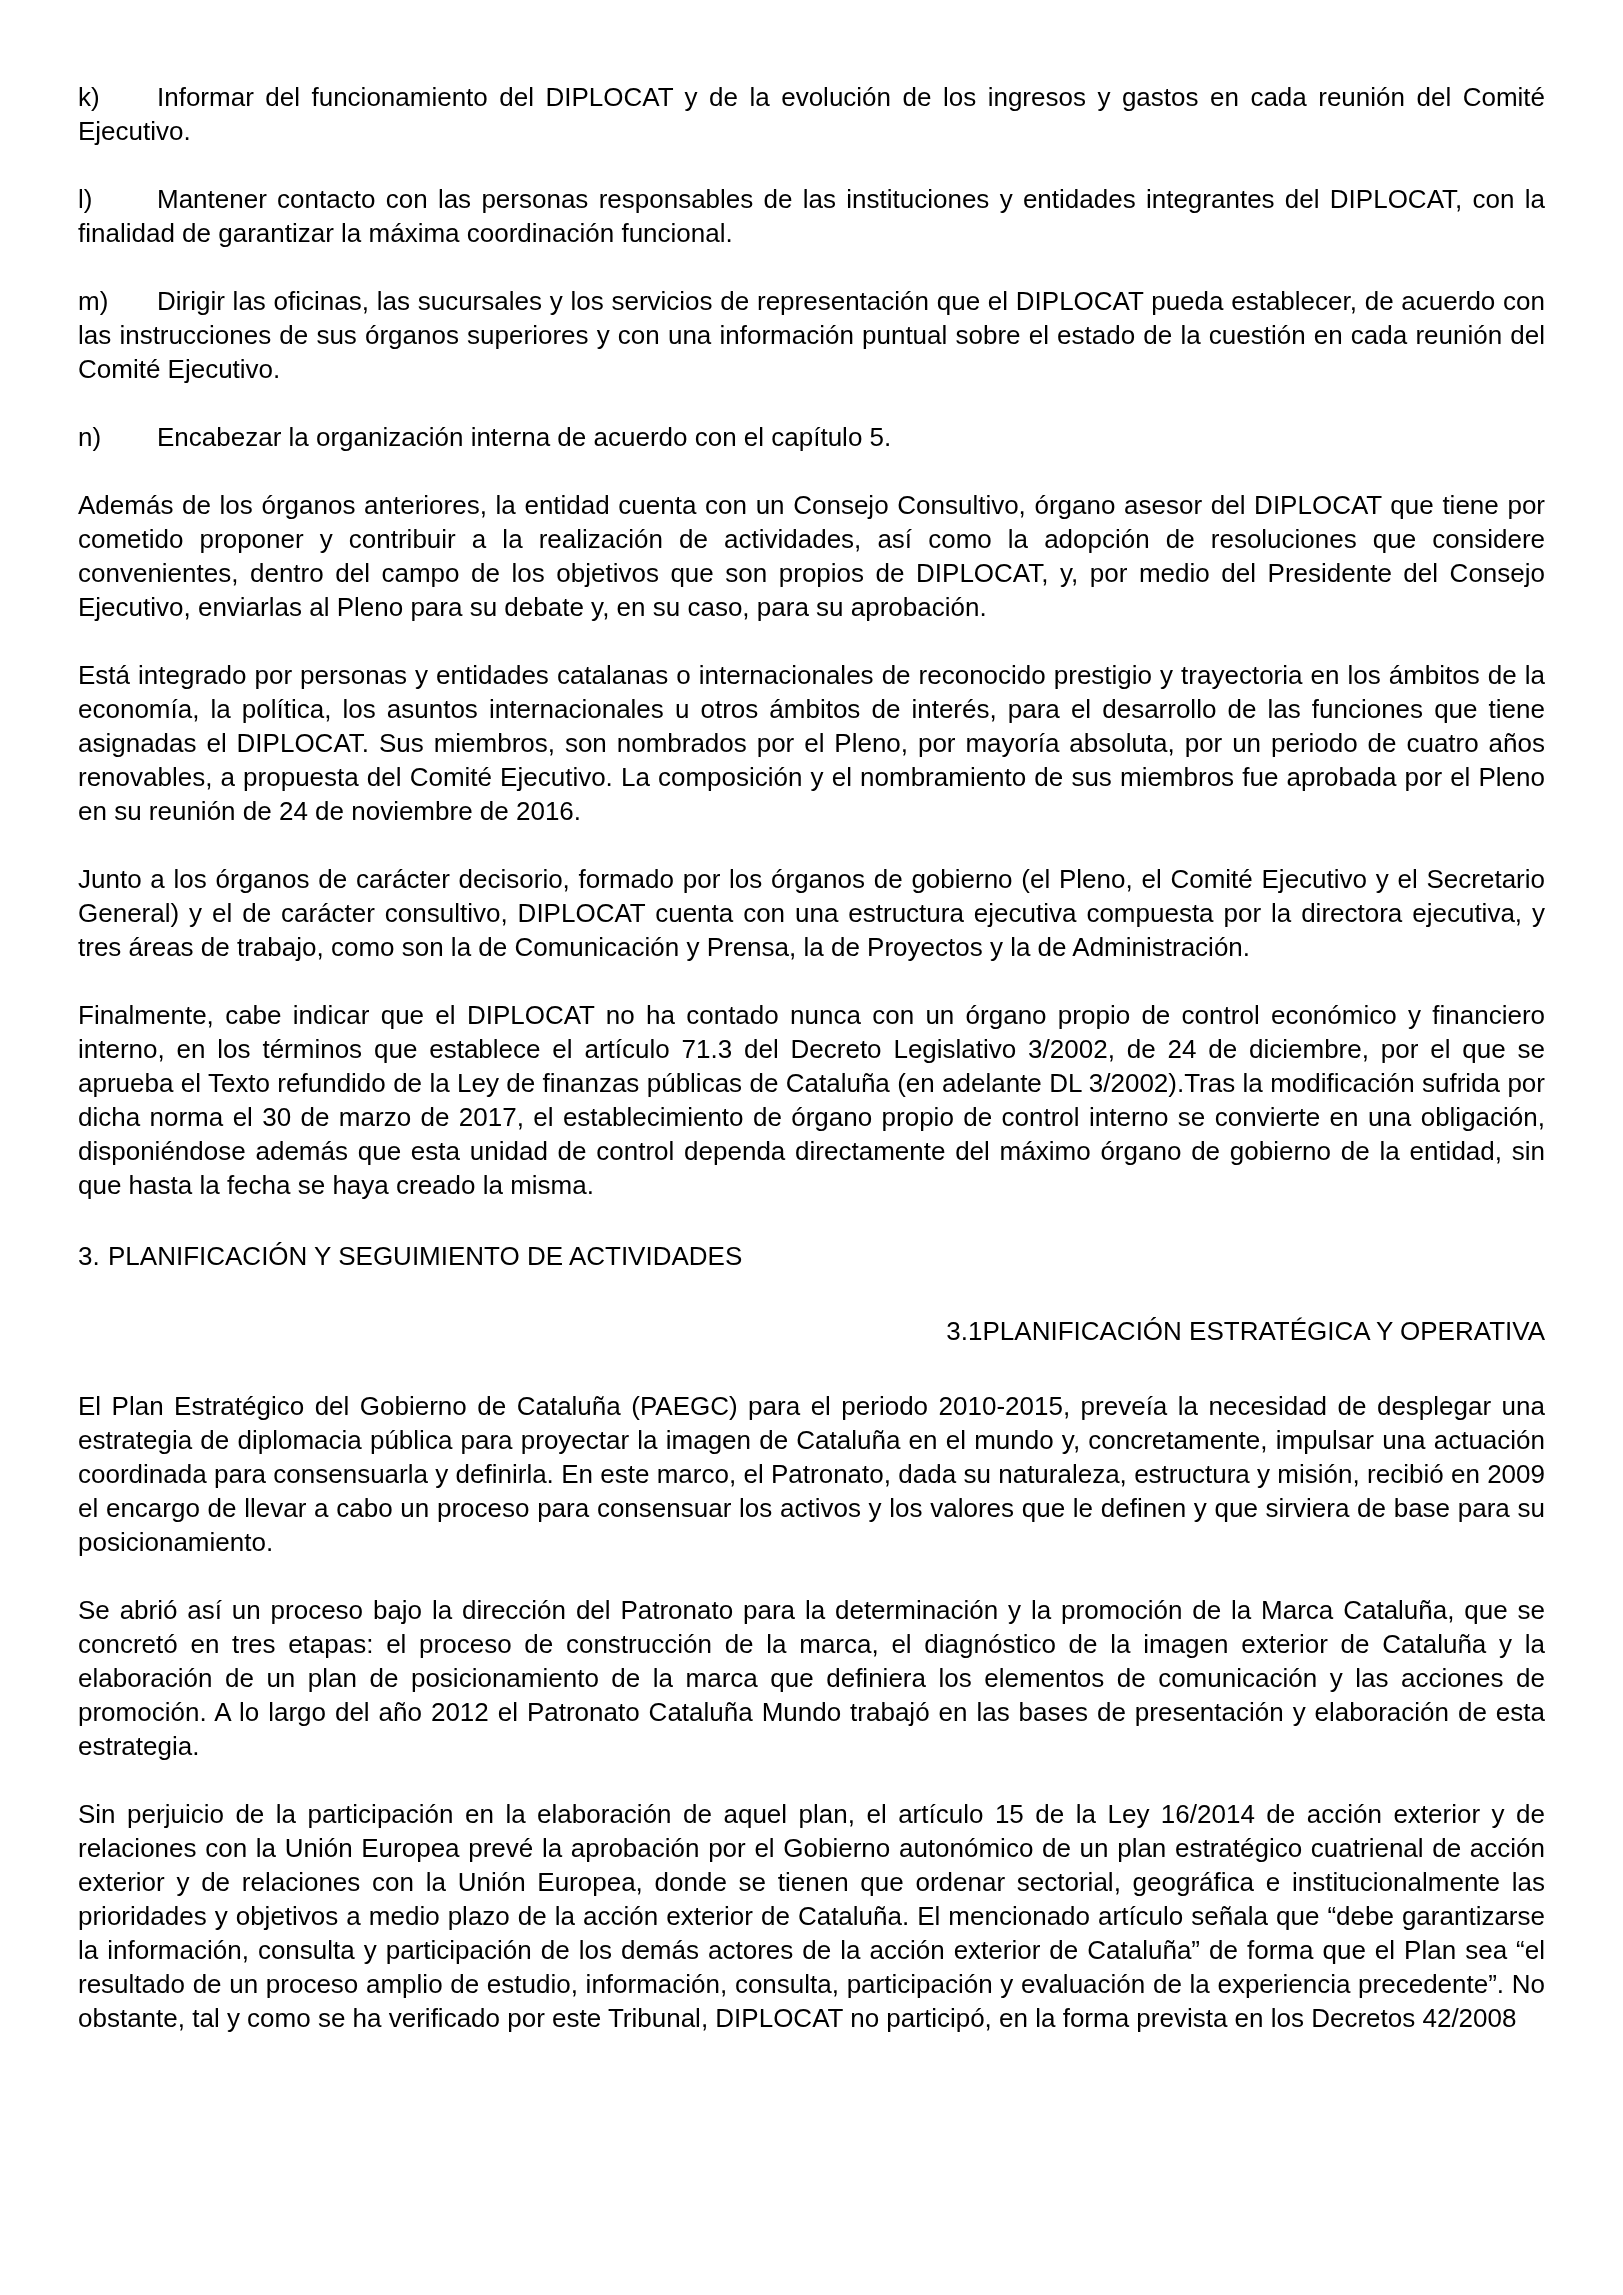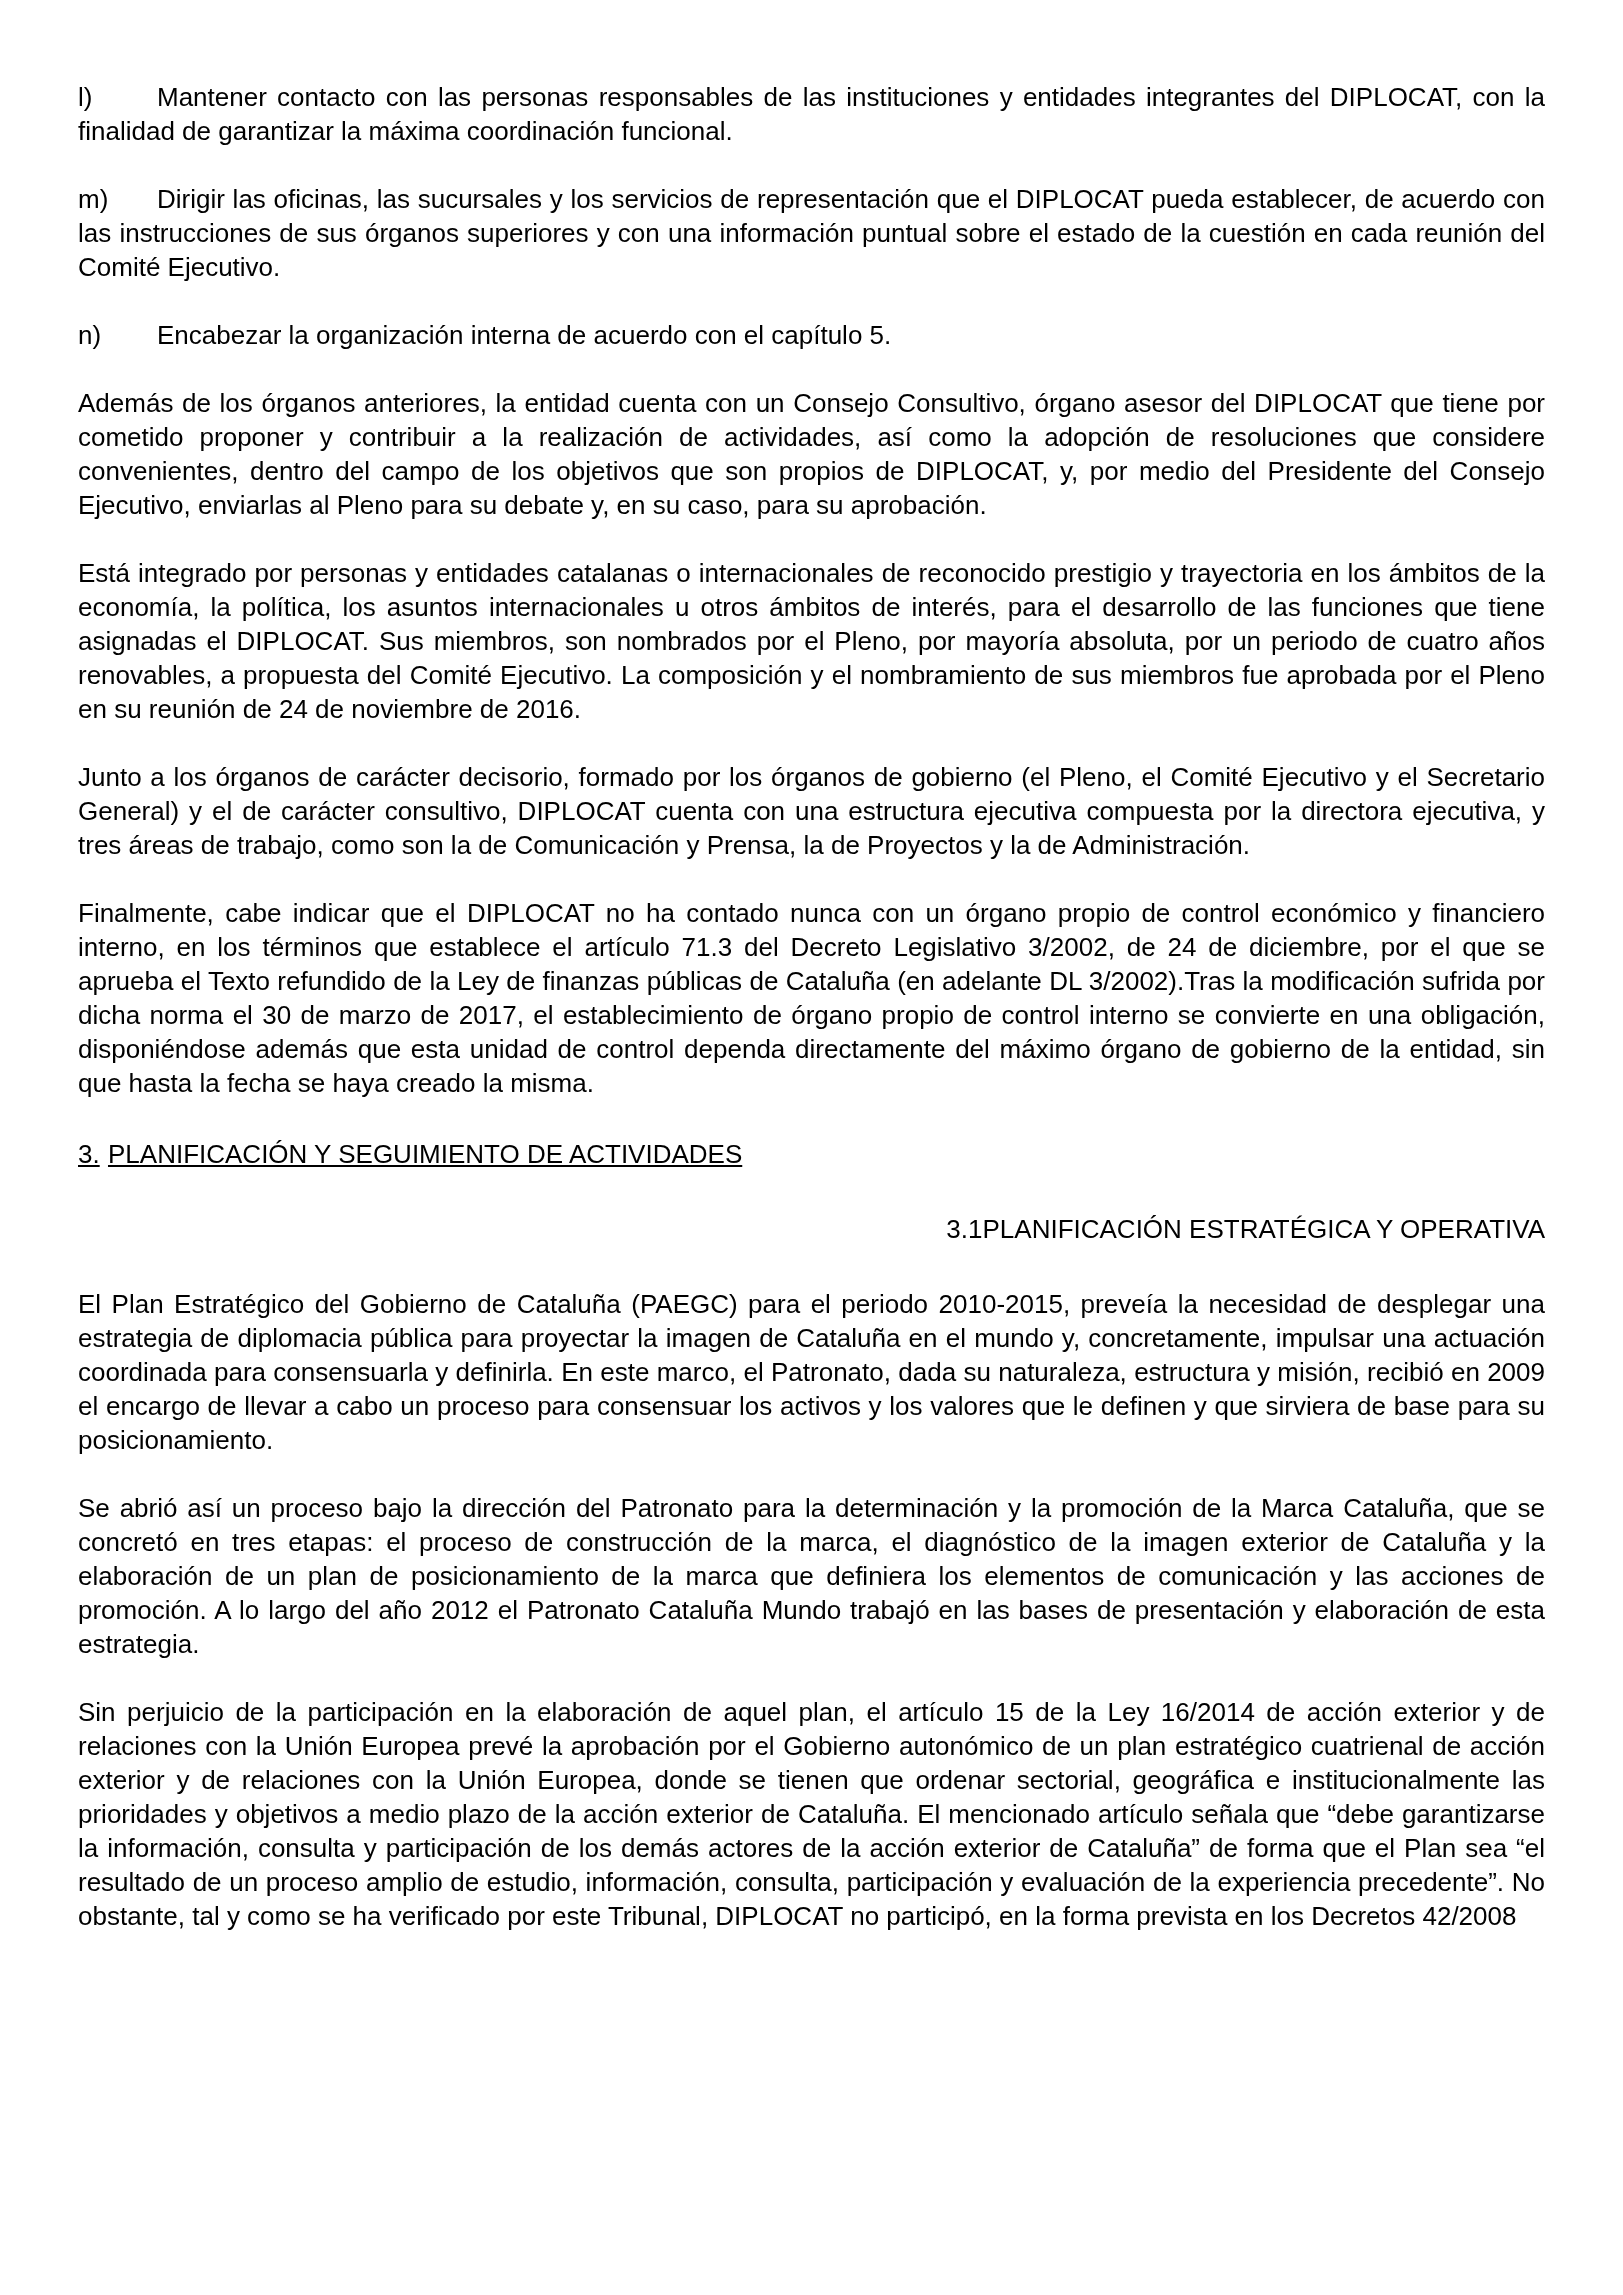--- a/index.html
+++ b/index.html
@@ -6,30 +6,31 @@
     body { width: 1623px; height: 2295px; position: relative; overflow: hidden; }
     .page {
       position: absolute; left: 78px; top: 80px; width: 1467px;
       font-family: "Liberation Sans", sans-serif; font-size: 26px; line-height: 34px;
       color: #000000;
     }
     p { margin: 0 0 34px 0; text-align: justify; text-align-last: left; }
     .item { display: block; }
     .item .marker { display: inline-block; width: 79px; }
     h2 { font-weight: normal; font-size: 26px; margin: 0; line-height: 34px; }
-    .h-sec { margin-top: 37px; margin-bottom: 41px; text-decoration: underline; }
+    .h-sec { margin-top: 37px; margin-bottom: 41px; }
     .h-sub { margin-bottom: 41px; text-align: right; }
     .h-sub .num { display: inline-block; width: 74px; }
     .h-sec .num { margin-right: 8.3px; }
   </style>
 </head>
 <body>
 
 <div class="page">
 
+  <p class="item"><span class="marker">k)</span><span>Informar del funcionamiento del DIPLOCAT y de la evolución de los ingresos y gastos en cada reunión del Comité Ejecutivo.</span></p>
   <p class="item"><span class="marker">l)</span><span>Mantener contacto con las personas responsables de las instituciones y entidades integrantes del DIPLOCAT, con la finalidad de garantizar la máxima coordinación funcional.</span></p>
   <p class="item"><span class="marker">m)</span><span>Dirigir las oficinas, las sucursales y los servicios de representación que el DIPLOCAT pueda establecer, de acuerdo con las instrucciones de sus órganos superiores y con una información puntual sobre el estado de la cuestión en cada reunión del Comité Ejecutivo.</span></p>
   <p class="item"><span class="marker">n)</span><span>Encabezar la organización interna de acuerdo con el capítulo 5.</span></p>
 
   <p>Además de los órganos anteriores, la entidad cuenta con un Consejo Consultivo, órgano asesor del DIPLOCAT que tiene por cometido proponer y contribuir a la realización de actividades, así como la adopción de resoluciones que considere convenientes, dentro del campo de los objetivos que son propios de DIPLOCAT, y, por medio del Presidente del Consejo Ejecutivo, enviarlas al Pleno para su debate y, en su caso, para su aprobación.</p>
   <p>Está integrado por personas y entidades catalanas o internacionales de reconocido prestigio y trayectoria en los ámbitos de la economía, la política, los asuntos internacionales u otros ámbitos de interés, para el desarrollo de las funciones que tiene asignadas el DIPLOCAT. Sus miembros, son nombrados por el Pleno, por mayoría absoluta, por un periodo de cuatro años renovables, a propuesta del Comité Ejecutivo. La composición y el nombramiento de sus miembros fue aprobada por el Pleno en su reunión de 24 de noviembre de 2016.</p>
   <p>Junto a los órganos de carácter decisorio, formado por los órganos de gobierno (el Pleno, el Comité Ejecutivo y el Secretario General) y el de carácter consultivo, DIPLOCAT cuenta con una estructura ejecutiva compuesta por la directora ejecutiva, y tres áreas de trabajo, como son la de Comunicación y Prensa, la de Proyectos y la de Administración.</p>
   <p>Finalmente, cabe indicar que el DIPLOCAT no ha contado nunca con un órgano propio de control económico y financiero interno, en los términos que establece el artículo 71.3 del Decreto Legislativo 3/2002, de 24 de diciembre, por el que se aprueba el Texto refundido de la Ley de finanzas públicas de Cataluña (en adelante DL 3/2002).Tras la modificación sufrida por dicha norma el 30 de marzo de 2017, el establecimiento de órgano propio de control interno se convierte en una obligación, disponiéndose además que esta unidad de control dependa directamente del máximo órgano de gobierno de la entidad, sin que hasta la fecha se haya creado la misma.</p>
 
   <h2 class="h-sec"><span class="num">3.</span><span>PLANIFICACIÓN Y SEGUIMIENTO DE ACTIVIDADES</span></h2>

